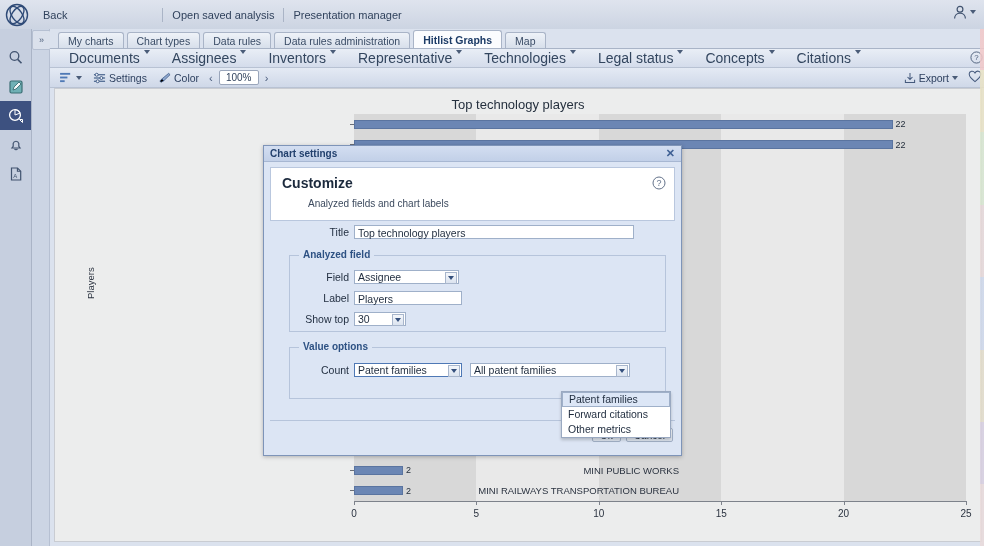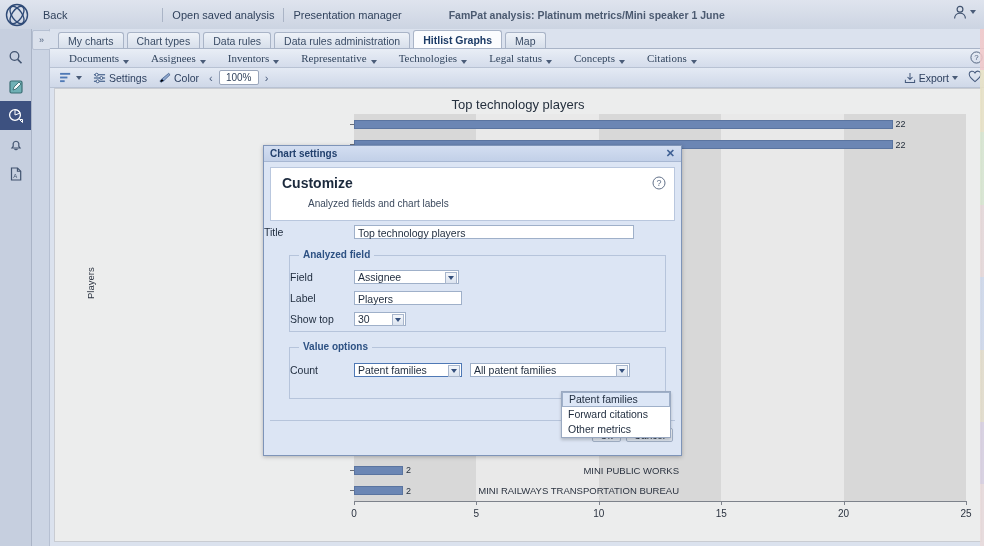--- a/index.html
+++ b/index.html
@@ -45,21 +45,21 @@
   .tab{height:16px;line-height:16px;padding:0 9px;font-size:10.5px;color:#3a4c66;
     background:linear-gradient(to bottom,#eef2f8,#d6deea);
     border:1px solid #a9b4c7;border-bottom:none;border-radius:3px 3px 0 0;white-space:nowrap;}
   .tab.active{background:#fbfcfe;color:#1c3b66;font-weight:bold;height:18px;line-height:18px;}
   .tabline{position:absolute;left:0;top:19px;width:934px;height:1px;background:#a9b4c7;}
 
   
   .menubar{position:absolute;left:0;top:20px;width:934px;height:18px;
     background:linear-gradient(to bottom,#e9eef6,#d4dceb);border-bottom:1px solid #b8c2d3;
     display:flex;align-items:center;padding-left:8px;}
-  .menuitem{padding:0 11px;font-size:11px;color:#33465f;white-space:nowrap;display:flex;align-items:flex-end;gap:4px;font-family:Liberation Serif, serif;}
+  .menuitem{padding:0 11px;font-size:14px;color:#33465f;white-space:nowrap;display:flex;align-items:flex-start;gap:4px;}
   .caret{width:0;height:0;border-left:3px solid transparent;border-right:3px solid transparent;border-top:4px solid #4a5c78;display:inline-block;}
   .help-q{position:absolute;right:9px;top:2px;}
 
   
   .charttools{position:absolute;left:0;top:39px;width:934px;height:19px;
     background:linear-gradient(to bottom,#e4eaf4,#cfd8e8);border-bottom:1px solid #b8c2d3;
     display:flex;align-items:center;padding-left:6px;gap:3px;}
   .tbtn{display:flex;align-items:center;gap:3px;font-size:10.5px;color:#2e4160;padding:0 4px;height:15px;}
   .zoombox{width:38px;height:13px;border:1px solid #9aa6bb;background:#fff;text-align:center;
     font-size:10px;line-height:13px;color:#32445e;border-radius:2px;}
@@ -94,21 +94,21 @@
     border-bottom:1px solid #a7b7d2;font-size:10px;font-weight:bold;color:#23416e;
     padding:0 6px;line-height:15px;position:relative;}
   .dlg-x{position:absolute;right:6px;top:0;color:#3f6094;font-size:11px;line-height:15px;}
   .dlg-head{margin:5px 6px 0 6px;background:#ffffff;border:1px solid #b9c7de;height:52px;position:relative;}
   .dlg-h1{position:absolute;left:11px;top:7px;font-size:14px;font-weight:bold;color:#1c2a3d;}
   .dlg-sub{position:absolute;left:37px;top:30px;font-size:10px;color:#3c4a5e;}
   .dlg-help{position:absolute;right:8px;top:8px;}
   .dlg-body{position:absolute;left:0;top:73px;width:417px;}
 
   .frow{display:flex;align-items:center;margin:0 0 0 0;}
-  .flabel{font-size:10.5px;color:#1e2b3d;text-align:left;}
+  .flabel{font-size:10.5px;color:#1e2b3d;text-align:right;}
   .input{background:#fff;border:1px solid #9fb0c9;height:14px;font-size:10.5px;
     color:#1e2b3d;padding:0 3px;line-height:14px;box-sizing:border-box;}
   .sel{background:#fff;border:1px solid #9fb0c9;height:14px;font-size:10.5px;color:#1e2b3d;
     padding:0 3px;line-height:14px;box-sizing:border-box;position:relative;display:flex;align-items:center;}
   .selarrow{position:absolute;right:1px;top:1px;width:12px;height:12px;
     background:linear-gradient(to bottom,#f4f7fb,#dbe3ef);border:1px solid #a8b6cc;
     display:flex;align-items:center;justify-content:center;box-sizing:border-box;}
   .selarrow i{width:0;height:0;border-left:3px solid transparent;border-right:3px solid transparent;border-top:4px solid #35507d;display:block;}
 
   .fieldset{position:absolute;border:1px solid #b6c4db;}
@@ -143,21 +143,20 @@
         <ellipse cx="12" cy="12" rx="5" ry="10" fill="none" stroke="#2e4a77" stroke-width="1.4" transform="rotate(35 12 12)"></ellipse>
         <ellipse cx="12" cy="12" rx="5" ry="10" fill="none" stroke="#2e4a77" stroke-width="1.4" transform="rotate(-35 12 12)"></ellipse>
       </svg>
     </div>
     <a href="#">Back</a>
     <a href="#" class="disabled">Save analysis</a>
     <div class="tsep"></div>
     <a href="#">Open saved analysis</a>
     <div class="tsep"></div>
     <a href="#">Presentation manager</a>
-    <span class="analysis">FamPat analysis: Platinum metrics/Mini speaker 1 June</span>
     <div class="user">
       <svg width="16" height="16" viewBox="0 0 16 16">
         <circle cx="8" cy="5.2" r="2.9" fill="none" stroke="#41536f" stroke-width="1.2"></circle>
         <path d="M2.6 14.5c0-3.3 2.4-5.3 5.4-5.3s5.4 2 5.4 5.3" fill="none" stroke="#41536f" stroke-width="1.2"></path>
       </svg>
       <span class="caret"></span>
     </div>
   </div>
 
   <div class="rail">

